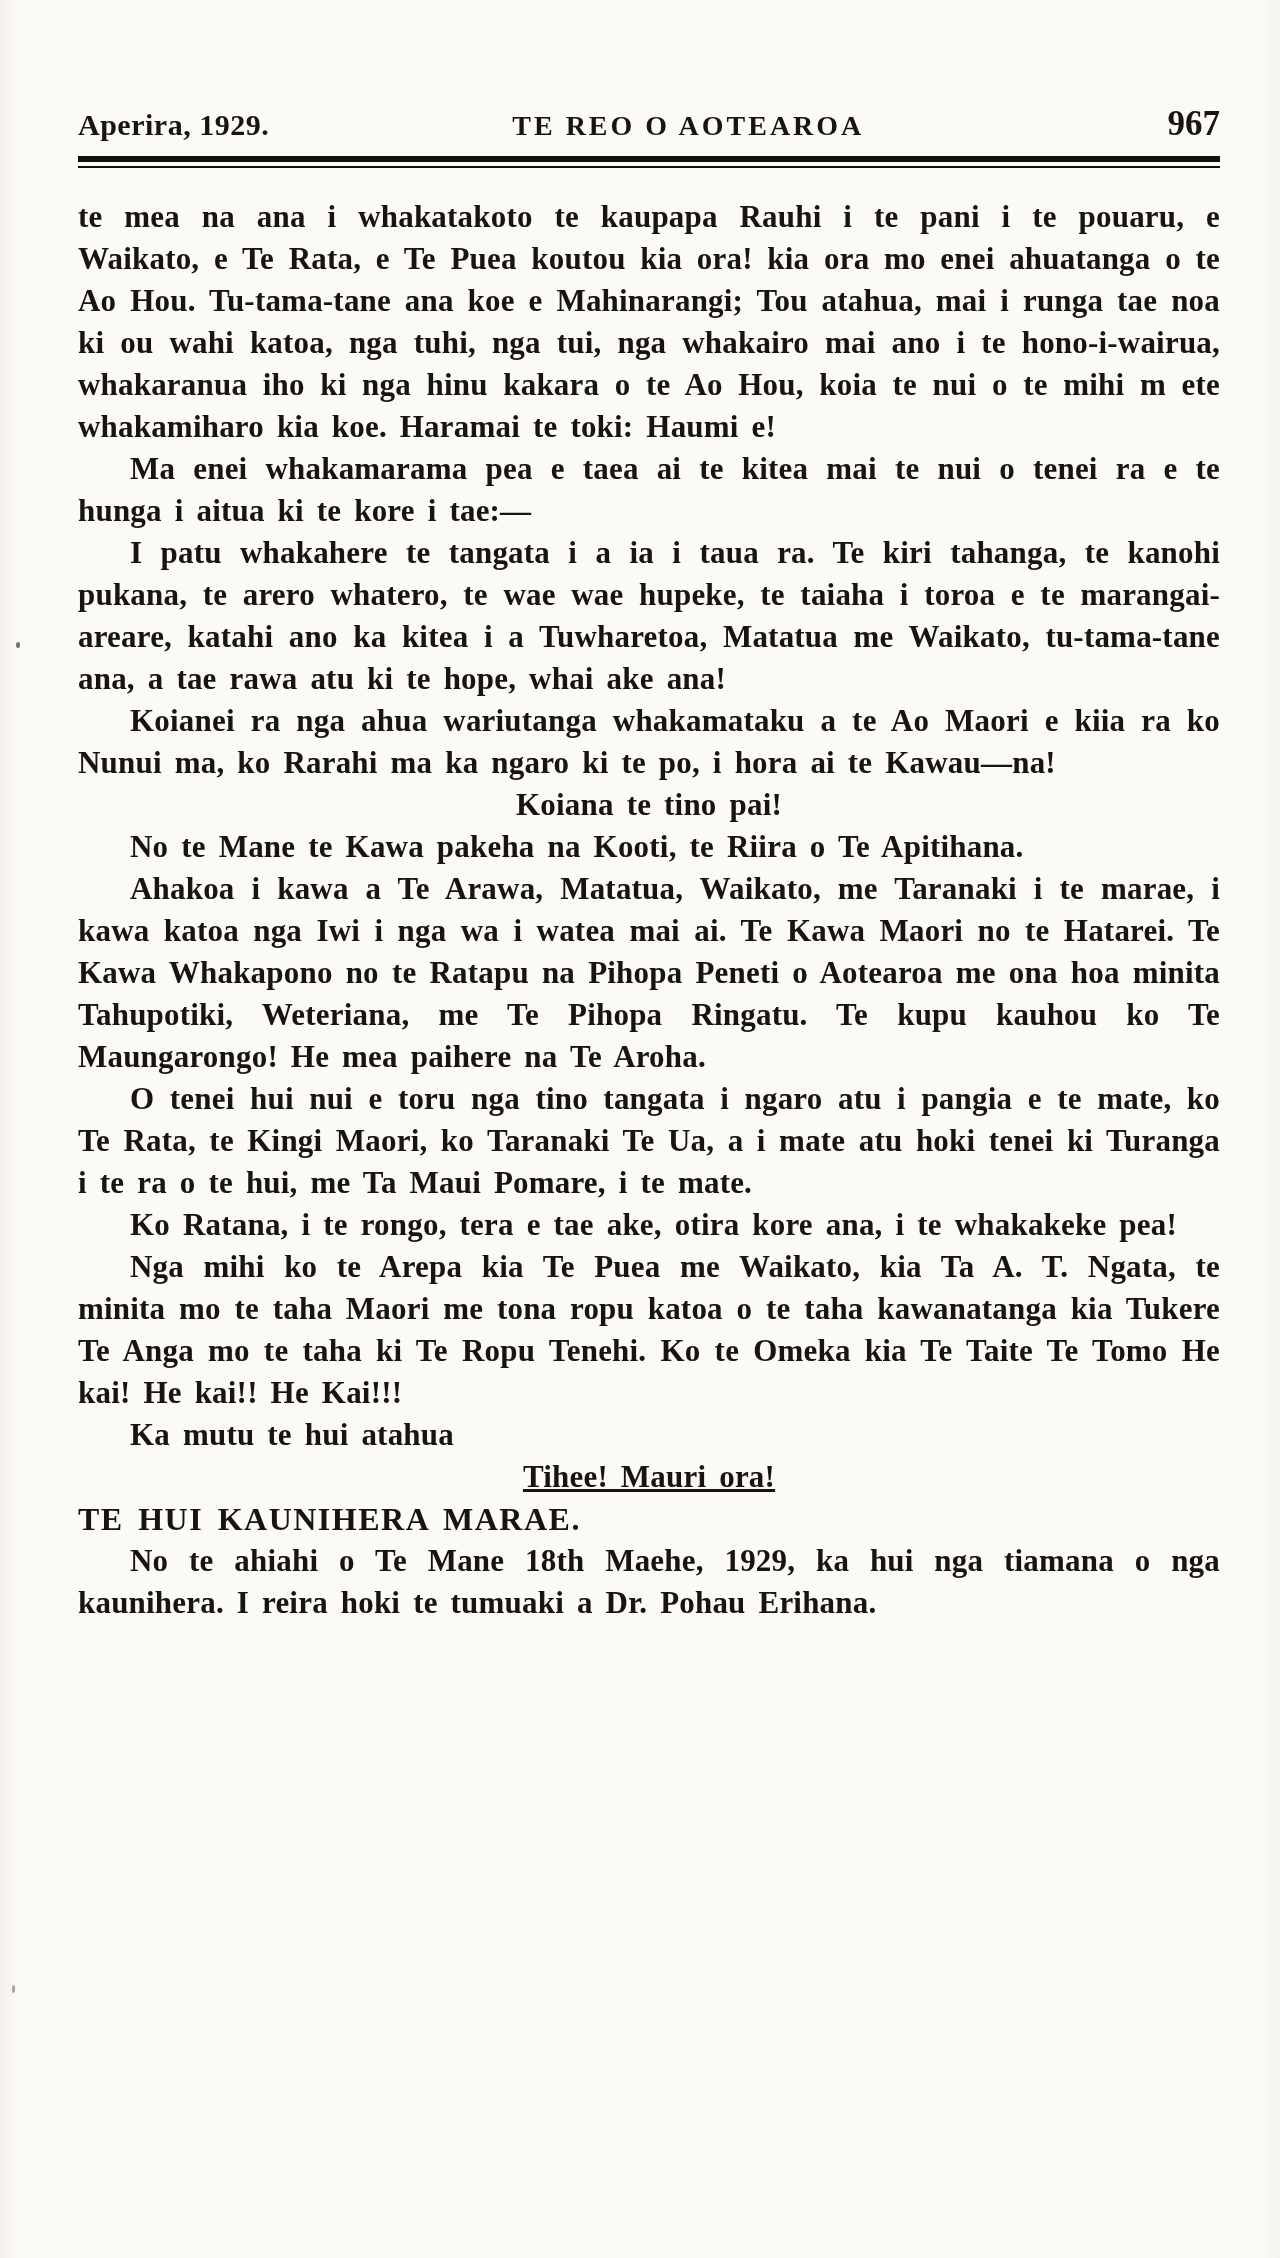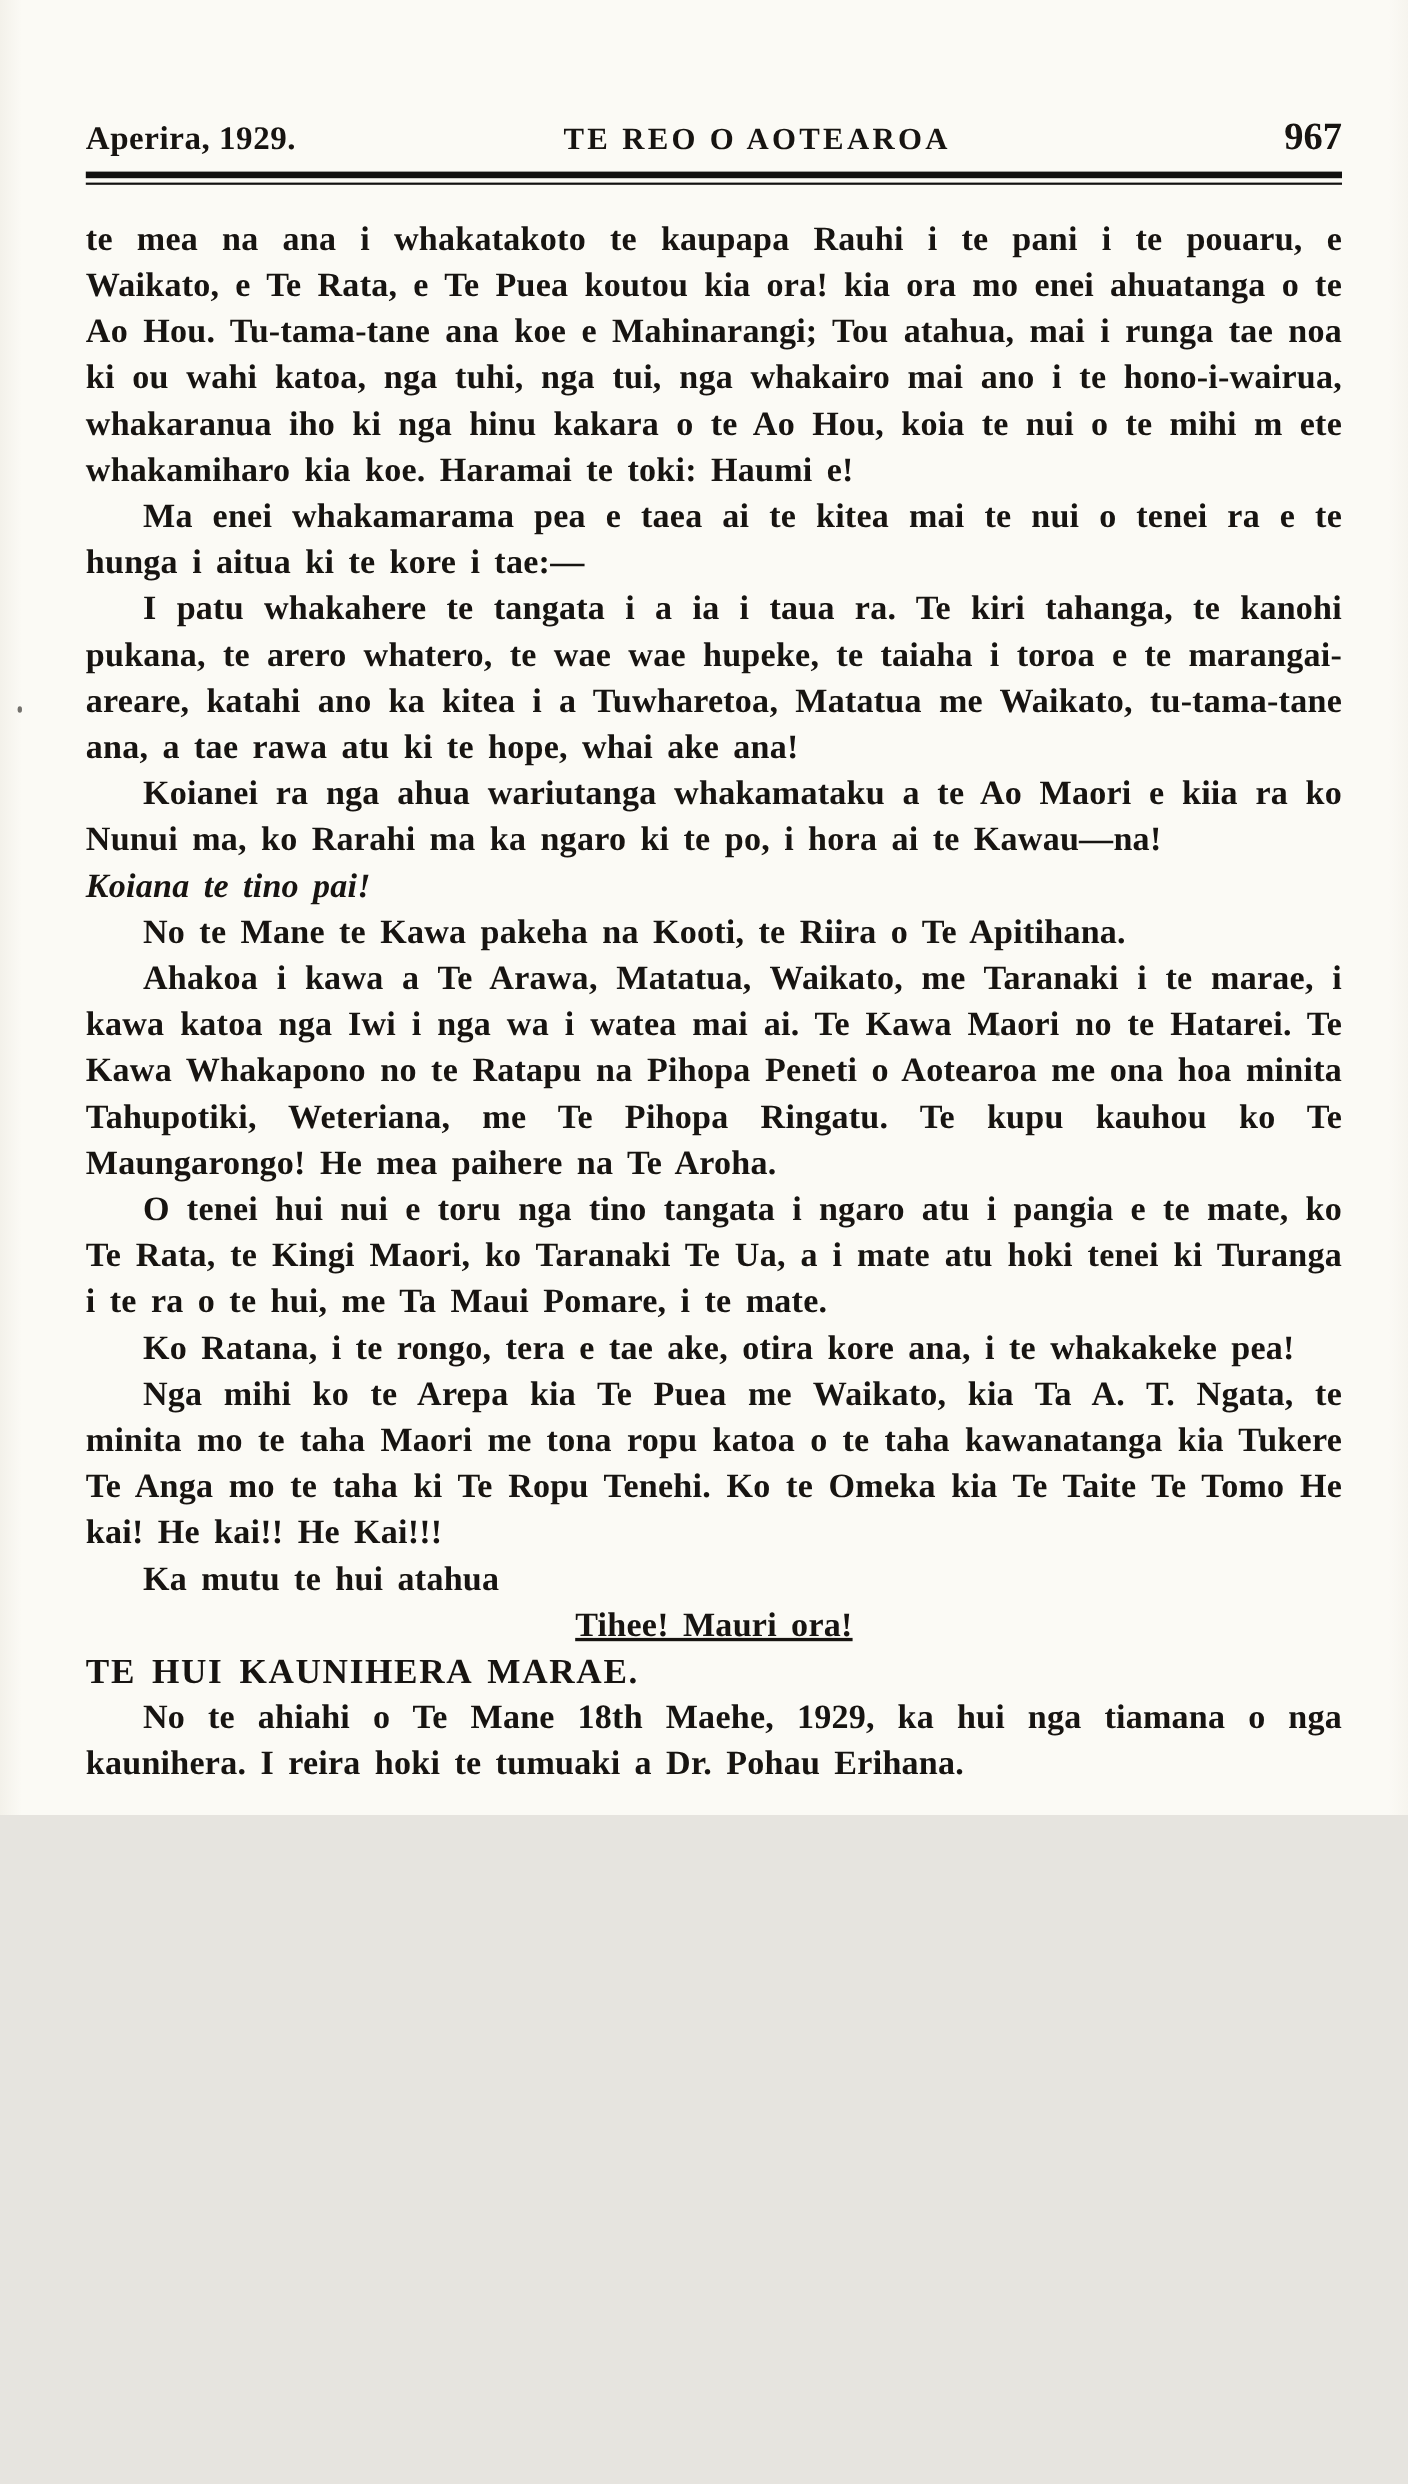--- a/index.html
+++ b/index.html
@@ -3,21 +3,21 @@
 <meta charset="utf-8">
 <style>
   html, body {
     margin: 0;
     padding: 0;
     background: #e6e4df;
   }
   .page {
     position: relative;
     width: 1280px;
-    height: 1650px;
+    height: 2258px;
     margin: 0 auto;
     box-sizing: border-box;
     padding: 104px 60px 0 78px;
     background: linear-gradient(90deg, #f3f1ea 0px, #fbfaf5 20px, #fbfaf5 1262px, #f6f4ee 1280px);
     color: #171411;
     font-family: "Liberation Serif", "DejaVu Serif", serif;
     font-weight: 700;
     overflow: hidden;
   }
   .header {
@@ -47,22 +47,21 @@
     margin-top: 28px;
     font-size: 31px;
     line-height: 42px;
     letter-spacing: 0.2px;
     word-spacing: 5px;
   }
   .article p { margin: 0; }
   .para { text-align: justify; }
   .para.indent { text-indent: 52px; }
   .h-italic {
-    text-align: left;
-    font-style: italic;
+    text-align: center;
     margin: 8px 0 4px 0;
   }
   .line-indent { text-indent: 52px; }
   .line-center { text-align: center; text-decoration: underline; }
   .h-caps {
     text-align: left;
     font-size: 32px;
     letter-spacing: 1.5px;
     margin: 16px 0 10px 0;
   }

